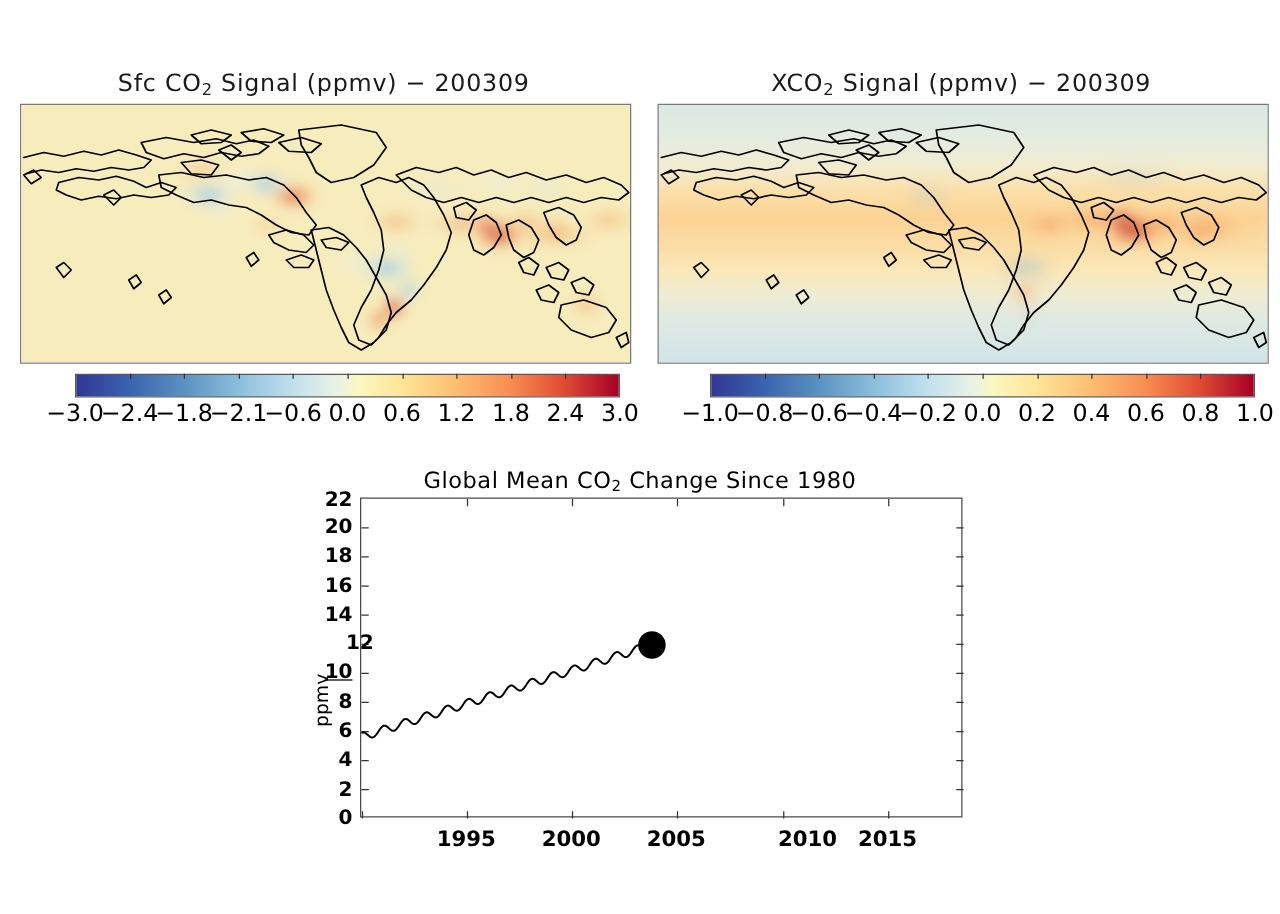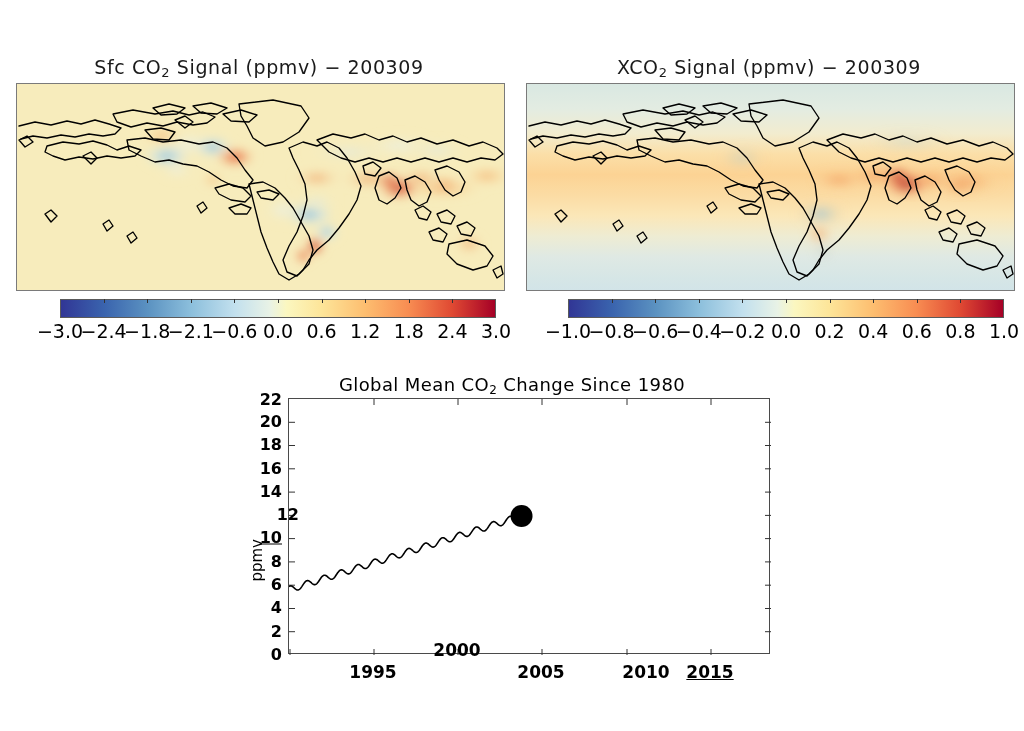--- a/index.html
+++ b/index.html
@@ -406,17 +406,17 @@
   <div class="ylab" style="left:252px;top:514px;width:30px;margin-left:17px;">12</div>
   <div class="ylab" style="left:252px;top:537px;width:30px;text-decoration:underline;">10</div>
   <div class="ylab" style="left:252px;top:561px;width:30px;">8</div>
   <div class="ylab" style="left:252px;top:584px;width:30px;">6</div>
   <div class="ylab" style="left:252px;top:607px;width:30px;">4</div>
   <div class="ylab" style="left:252px;top:631px;width:30px;">2</div>
   <div class="ylab" style="left:252px;top:654px;width:30px;">0</div>
 
   <div class="xlab" style="left:289px;top:696px;margin-top:44px;">1990</div>
   <div class="xlab" style="left:373px;top:662px;">1995</div>
-  <div class="xlab" style="left:457px;top:640px;">2000</div>
+  <div class="xlab" style="left:457px;top:662px;">2000</div>
   <div class="xlab" style="left:541px;top:662px;">2005</div>
   <div class="xlab" style="left:626px;top:662px;margin-left:20px;">2010</div>
-  <div class="xlab" style="left:710px;top:662px;text-decoration:underline;">2015</div>
+  <div class="xlab" style="left:710px;top:662px;">2015</div>
 </div>
 
 </body></html>

